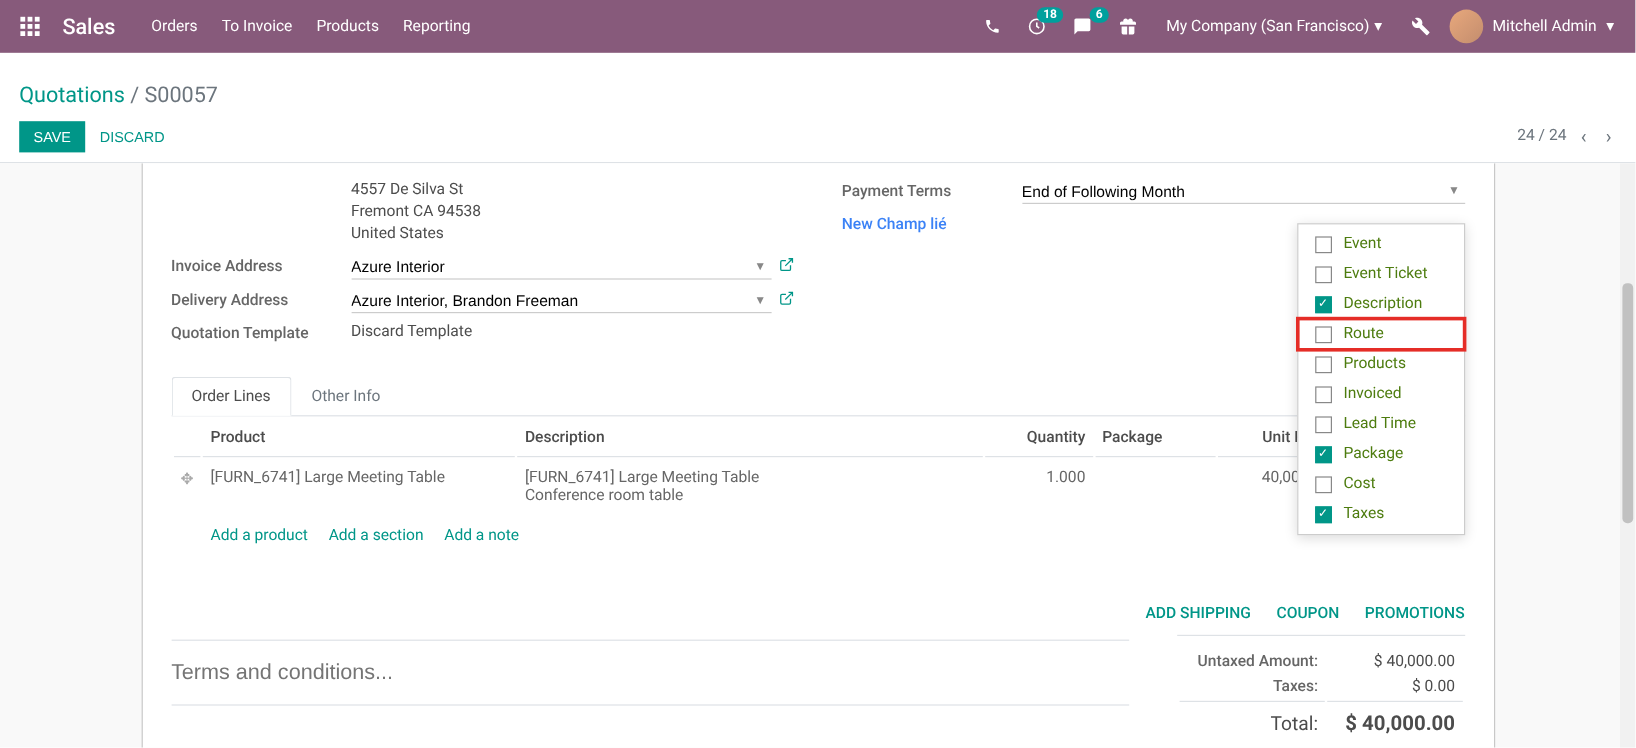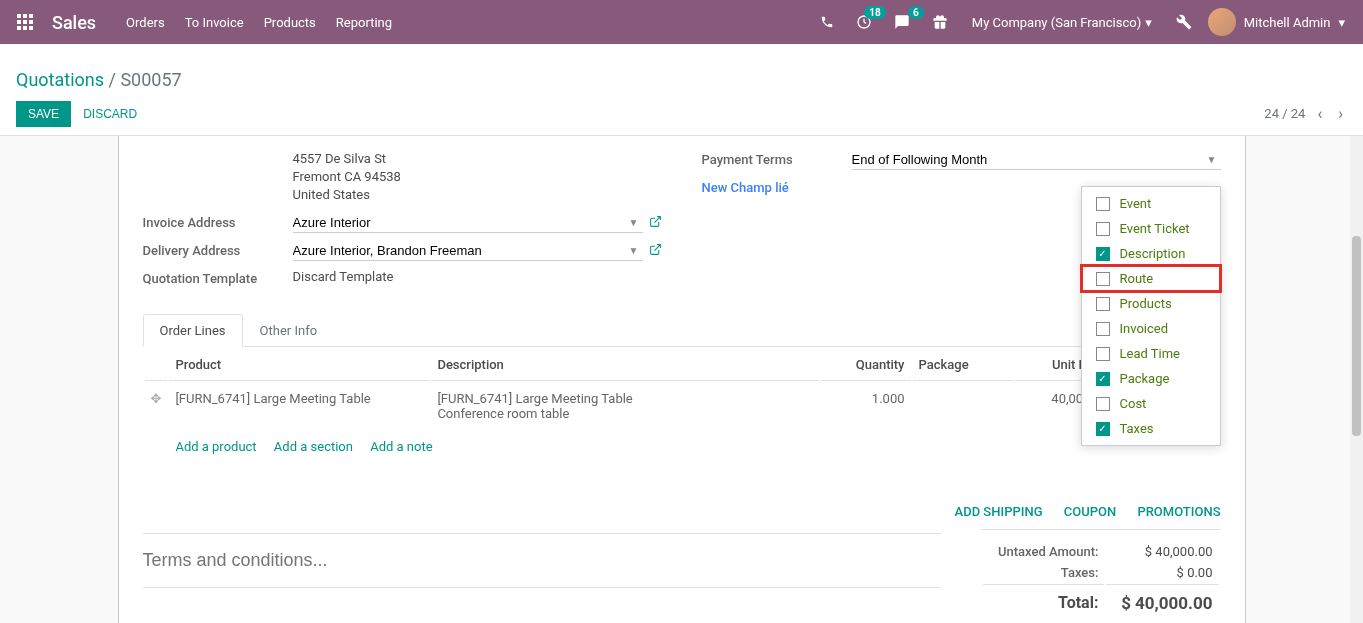--- a/index.html
+++ b/index.html
@@ -338,21 +338,21 @@
           <tbody>
               <tr>
                 <td style="text-align:right;font-weight:500;color:#666;padding:2px 6px;">Untaxed Amount:</td>
                 <td style="text-align:right;padding:2px 6px;">$ 40,000.00</td>
               </tr>
           <tr>
                 <td style="text-align:right;font-weight:500;color:#666;padding:2px 6px;">Taxes:</td>
                 <td style="text-align:right;padding:2px 6px;">$ 0.00</td>
               </tr>
           <tr>
-                <td style="text-align:right;font-weight:bold;font-size:16px;border-top:1px solid #dee2e6;padding:8px 6px 2px;">Total:</td>
+                <td style="text-align:right;font-weight:normal;font-size:16px;border-top:1px solid #dee2e6;padding:8px 6px 2px;">Total:</td>
                 <td style="text-align:right;font-weight:bold;font-size:17px;border-top:1px solid #dee2e6;padding:8px 6px 2px;">$ 40,000.00</td>
               </tr>
         </tbody>
           </table>
       </div>
     </div>
 
   </div>
 </div>
 

